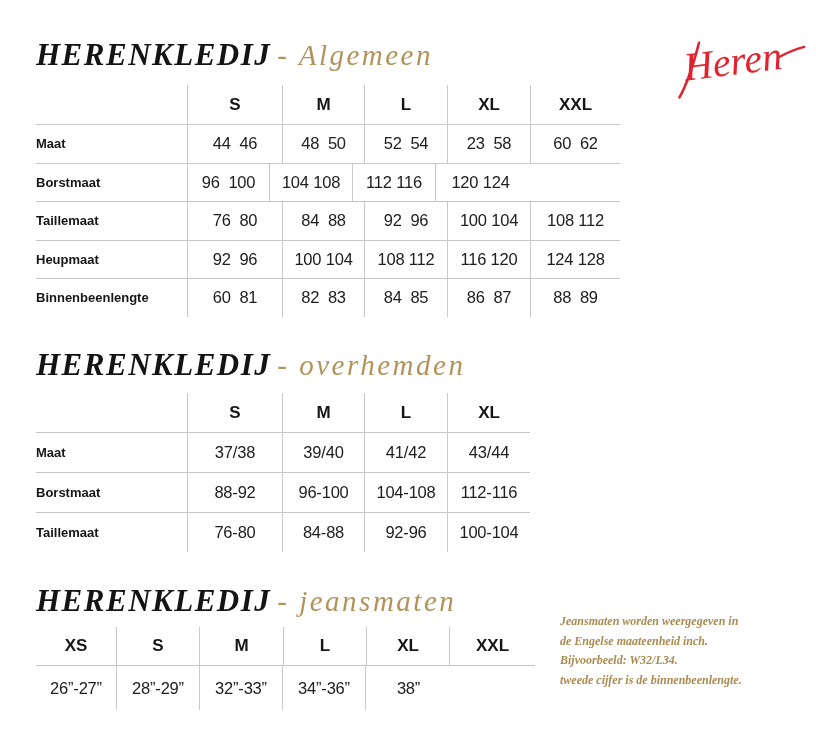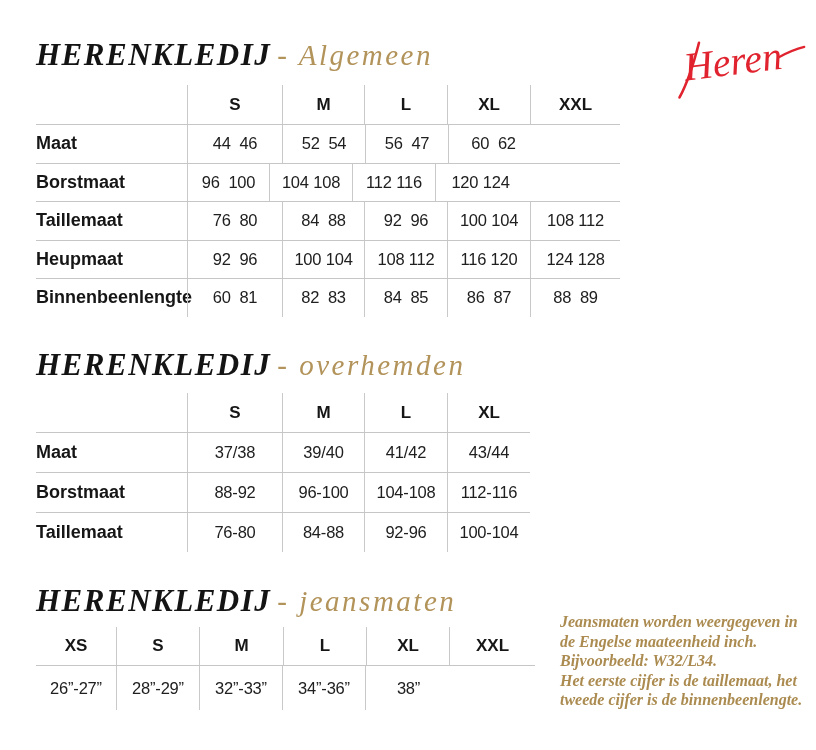--- a/index.html
+++ b/index.html
@@ -60,21 +60,21 @@
     font-size: 16.5px;
     color: #202020;
     white-space: pre;
     letter-spacing: -0.2px;
   }
   .t-cell.vline { border-left: 1px solid #c9c9c9; }
   .t-cell.head { font-weight: bold; font-size: 17px; color: #161616; letter-spacing: 0; }
   .t-cell.label {
     justify-content: flex-start;
     font-weight: bold;
-    font-size: 18px;
+    font-size: 13px;
     color: #161616;
     letter-spacing: 0;
   }
 
   
   #table1 { left: 36px; top: 85px; width: 584px; }
   #table1 .t-row { height: 38.5px; }
   #table1 .t-row.header { height: 39px; }
   #table1 .c0 { width: 151px; }
   #table1 .c1 { width: 95px; }
@@ -106,21 +106,21 @@
 
   
   .jeans-note {
     position: absolute;
     left: 560px;
     top: 612px;
     width: 244px;
     font-family: "Liberation Serif", serif;
     font-style: italic;
     font-weight: 600;
-    font-size: 16px;
+    font-size: 12px;
     line-height: 19.5px;
     color: #ab8b50;
   }
 </style>
 </head>
 <body>
 
 <div class="page">
 
   <div class="section-title" id="title1">
@@ -142,22 +142,23 @@
       <div class="t-cell label c0"></div>
       <div class="t-cell head vline c1">S</div>
       <div class="t-cell head vline c2">M</div>
       <div class="t-cell head vline c3">L</div>
       <div class="t-cell head vline c4">XL</div>
       <div class="t-cell head vline c5">XXL</div>
     </div>
     <div class="t-row ruled">
       <div class="t-cell label c0">Maat</div>
       <div class="t-cell vline c1">44  46</div>
+      <div class="t-cell vline c2">48  50</div>
       <div class="t-cell vline c3">52  54</div>
-      <div class="t-cell vline c4">56  47</div>
+      <div class="t-cell vline c4">23  58</div>
       <div class="t-cell vline c5">60  62</div>
     </div>
     <div class="t-row ruled">
       <div class="t-cell label c0">Borstmaat</div>
       <div class="t-cell vline c2">96  100</div>
       <div class="t-cell vline c3">104 108</div>
       <div class="t-cell vline c4">112 116</div>
       <div class="t-cell vline c5">120 124</div>
     </div>
     <div class="t-row ruled">
@@ -240,17 +241,16 @@
       <div class="t-cell vline j3">32”-33”</div>
       <div class="t-cell vline j4">34”-36”</div>
       <div class="t-cell vline j5">38”</div>
     </div>
   </div>
 
   <div class="jeans-note">
     <div>Jeansmaten worden weergegeven in</div>
     <div>de Engelse maateenheid inch.</div>
     <div>Bijvoorbeeld: W32/L34.</div>
-    <div>Het eerste cijfer is de taillemaat, het</div>
     <div>tweede cijfer is de binnenbeenlengte.</div>
   </div>
 
 </div>
 
 </body></html>

